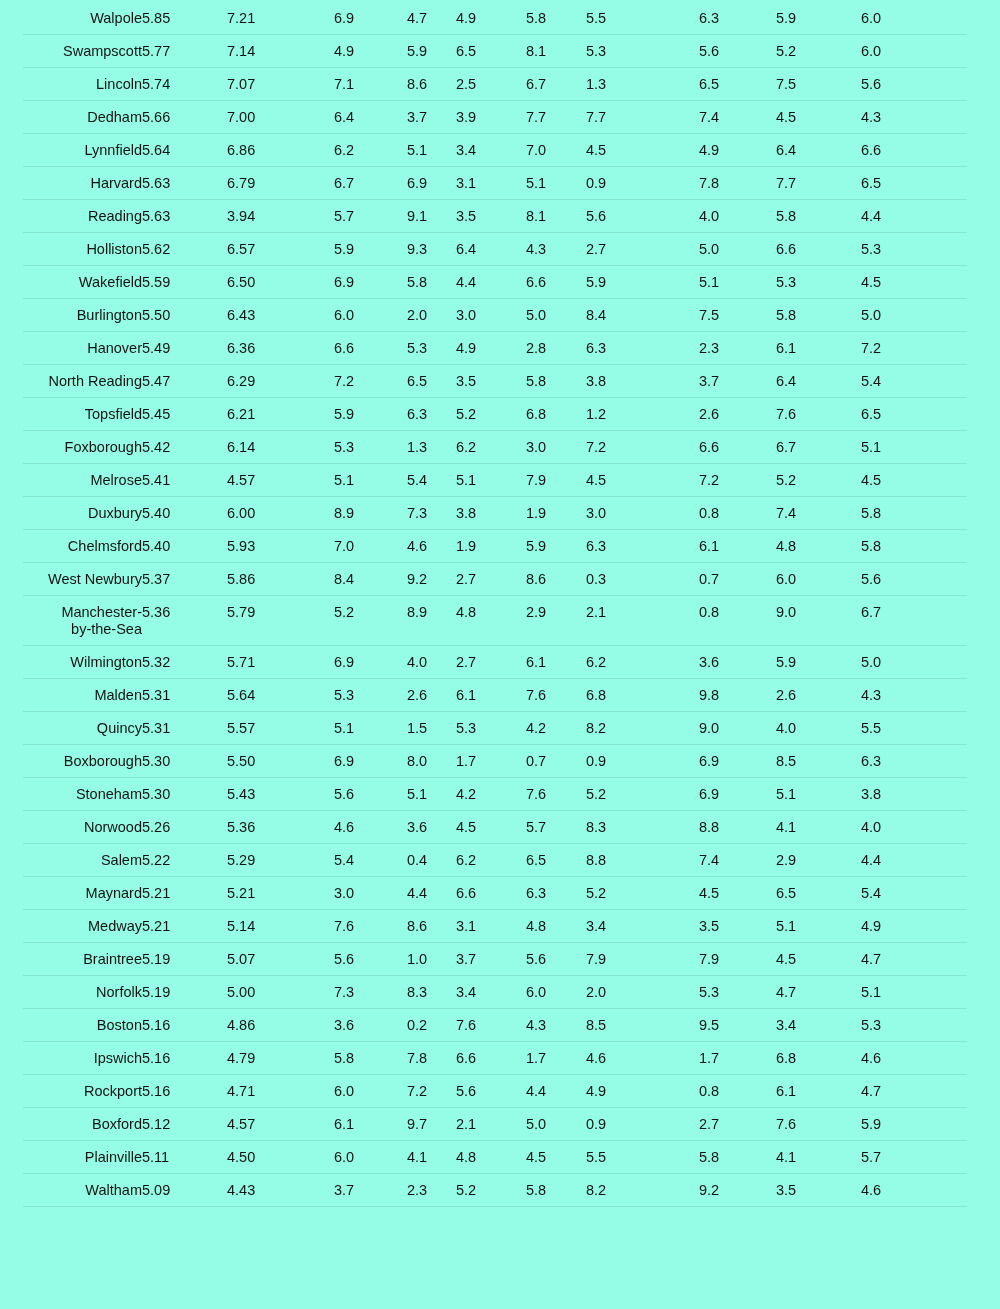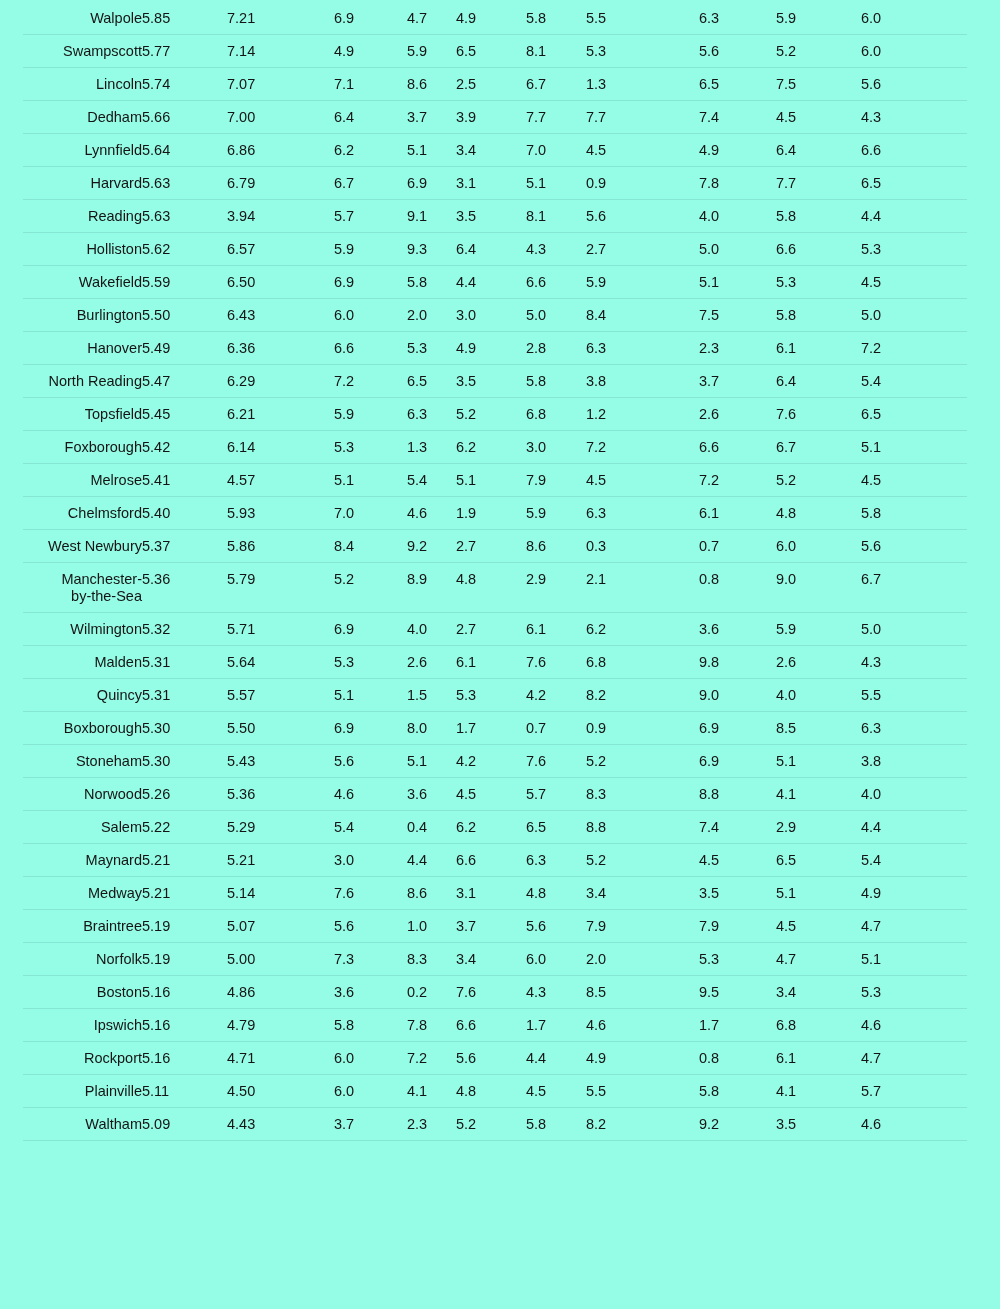--- a/index.html
+++ b/index.html
@@ -246,20 +246,33 @@
           <td class="c3">5.1</td>
           <td class="c4">5.4</td>
           <td class="c5">5.1</td>
           <td class="c6">7.9</td>
           <td class="c7">4.5</td>
           <td class="c8">7.2</td>
           <td class="c9">5.2</td>
           <td class="c10">4.5</td>
         </tr>
         <tr>
+          <td class="town">Duxbury</td>
+          <td class="c1">5.40</td>
+          <td class="c2">6.00</td>
+          <td class="c3">8.9</td>
+          <td class="c4">7.3</td>
+          <td class="c5">3.8</td>
+          <td class="c6">1.9</td>
+          <td class="c7">3.0</td>
+          <td class="c8">0.8</td>
+          <td class="c9">7.4</td>
+          <td class="c10">5.8</td>
+        </tr>
+        <tr>
           <td class="town">Chelmsford</td>
           <td class="c1">5.40</td>
           <td class="c2">5.93</td>
           <td class="c3">7.0</td>
           <td class="c4">4.6</td>
           <td class="c5">1.9</td>
           <td class="c6">5.9</td>
           <td class="c7">6.3</td>
           <td class="c8">6.1</td>
           <td class="c9">4.8</td>
@@ -467,20 +480,33 @@
           <td class="c3">6.0</td>
           <td class="c4">7.2</td>
           <td class="c5">5.6</td>
           <td class="c6">4.4</td>
           <td class="c7">4.9</td>
           <td class="c8">0.8</td>
           <td class="c9">6.1</td>
           <td class="c10">4.7</td>
         </tr>
         <tr>
+          <td class="town">Boxford</td>
+          <td class="c1">5.12</td>
+          <td class="c2">4.57</td>
+          <td class="c3">6.1</td>
+          <td class="c4">9.7</td>
+          <td class="c5">2.1</td>
+          <td class="c6">5.0</td>
+          <td class="c7">0.9</td>
+          <td class="c8">2.7</td>
+          <td class="c9">7.6</td>
+          <td class="c10">5.9</td>
+        </tr>
+        <tr>
           <td class="town">Plainville</td>
           <td class="c1">5.11</td>
           <td class="c2">4.50</td>
           <td class="c3">6.0</td>
           <td class="c4">4.1</td>
           <td class="c5">4.8</td>
           <td class="c6">4.5</td>
           <td class="c7">5.5</td>
           <td class="c8">5.8</td>
           <td class="c9">4.1</td>

